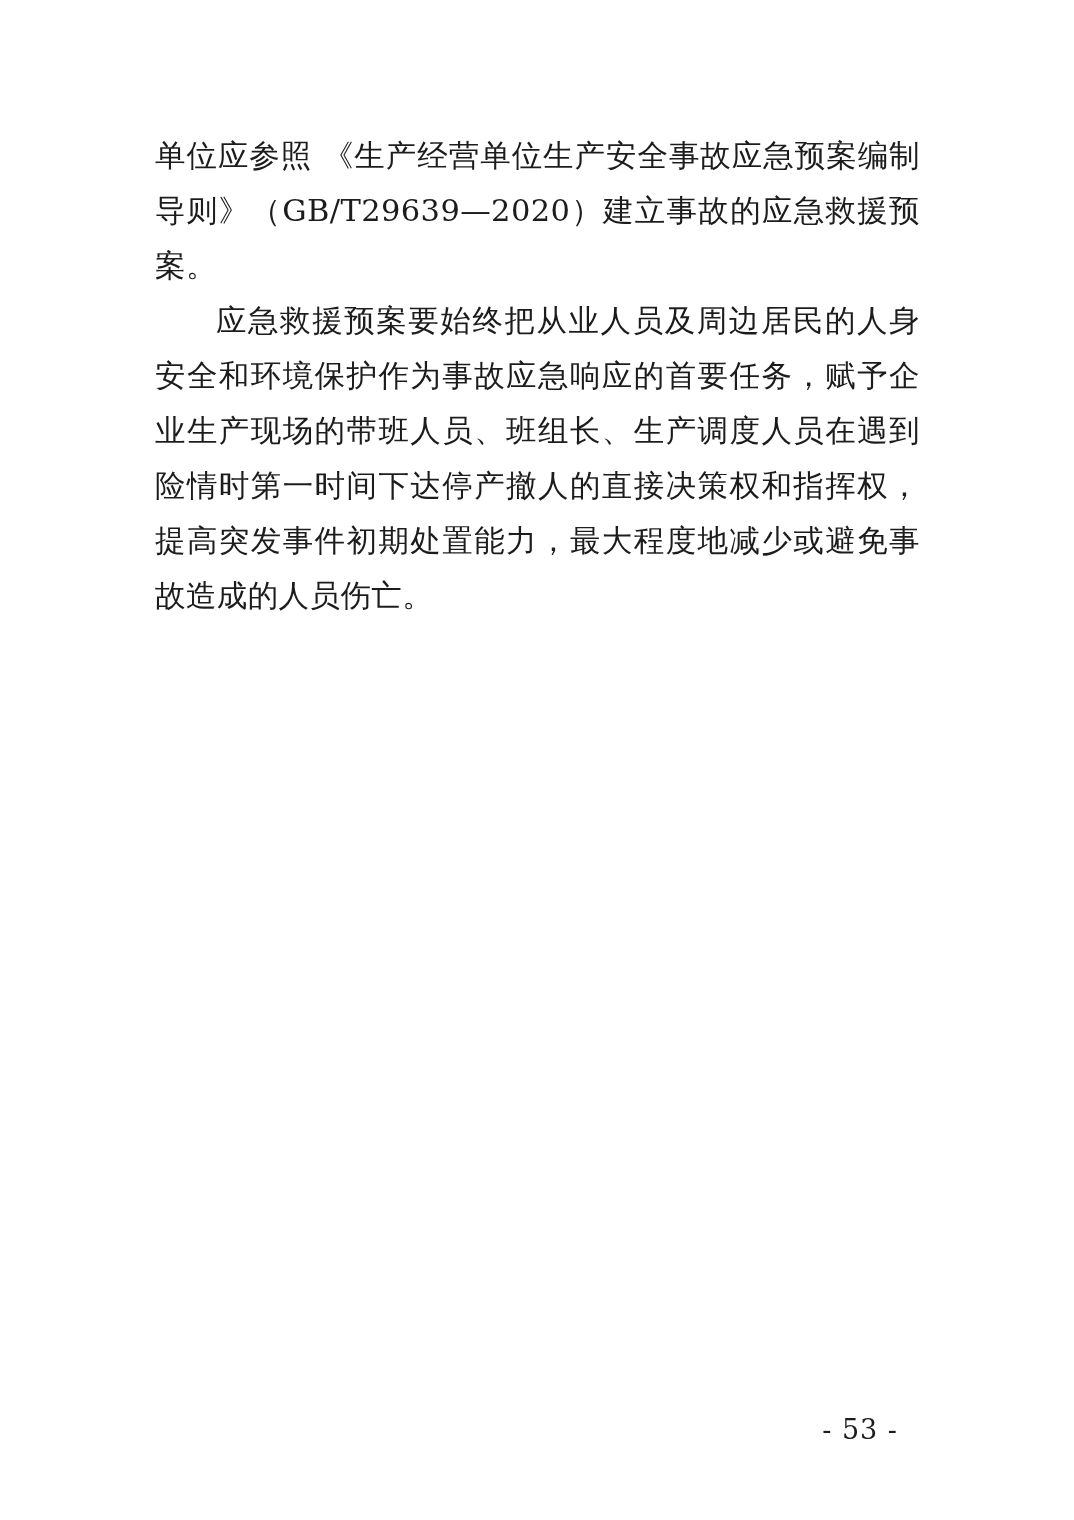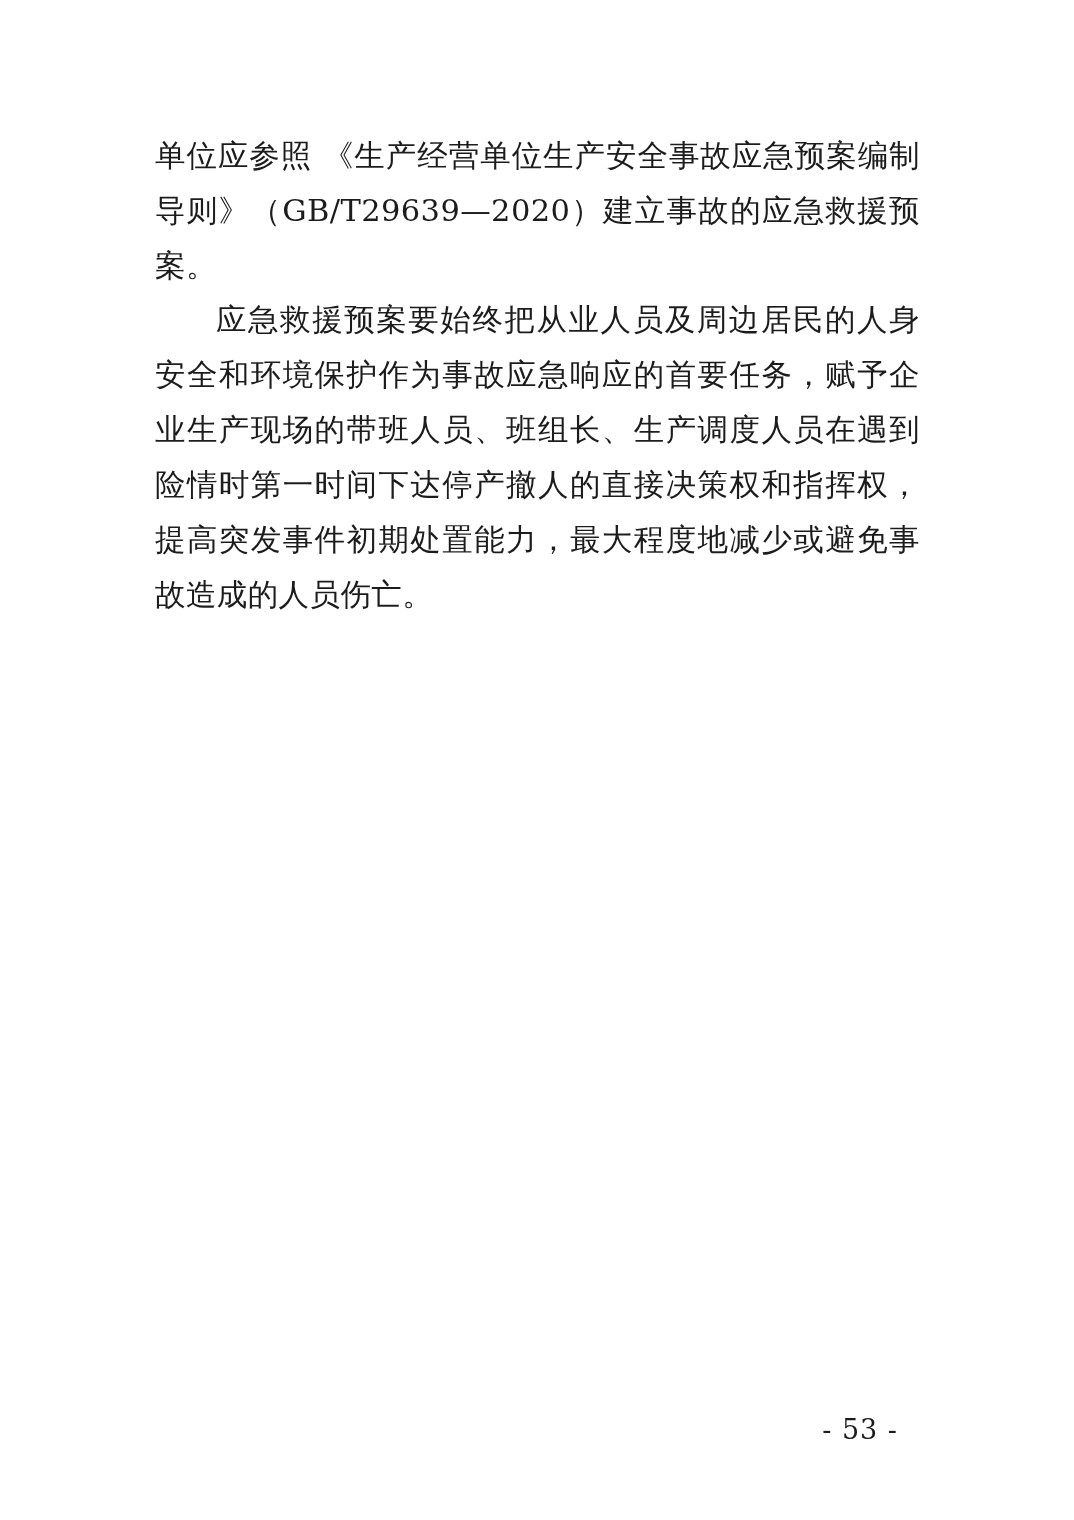--- a/index.html
+++ b/index.html
@@ -30,21 +30,20 @@
     text-align: justify;
     text-justify: inter-character;
     margin: 0;
     color: #1c1c1c;
   }
   .para + .para {
     margin-top: 0;
   }
   .indent {
     text-indent: 61px;
-    font-family: Liberation Serif, serif;
   }
   .footer {
     position: absolute;
     right: 150px;
     bottom: 75px;
     font-size: 27px;
     letter-spacing: 1px;
     color: #1c1c1c;
     font-family: "DejaVu Serif", "Liberation Serif", serif;
     text-align: center;

